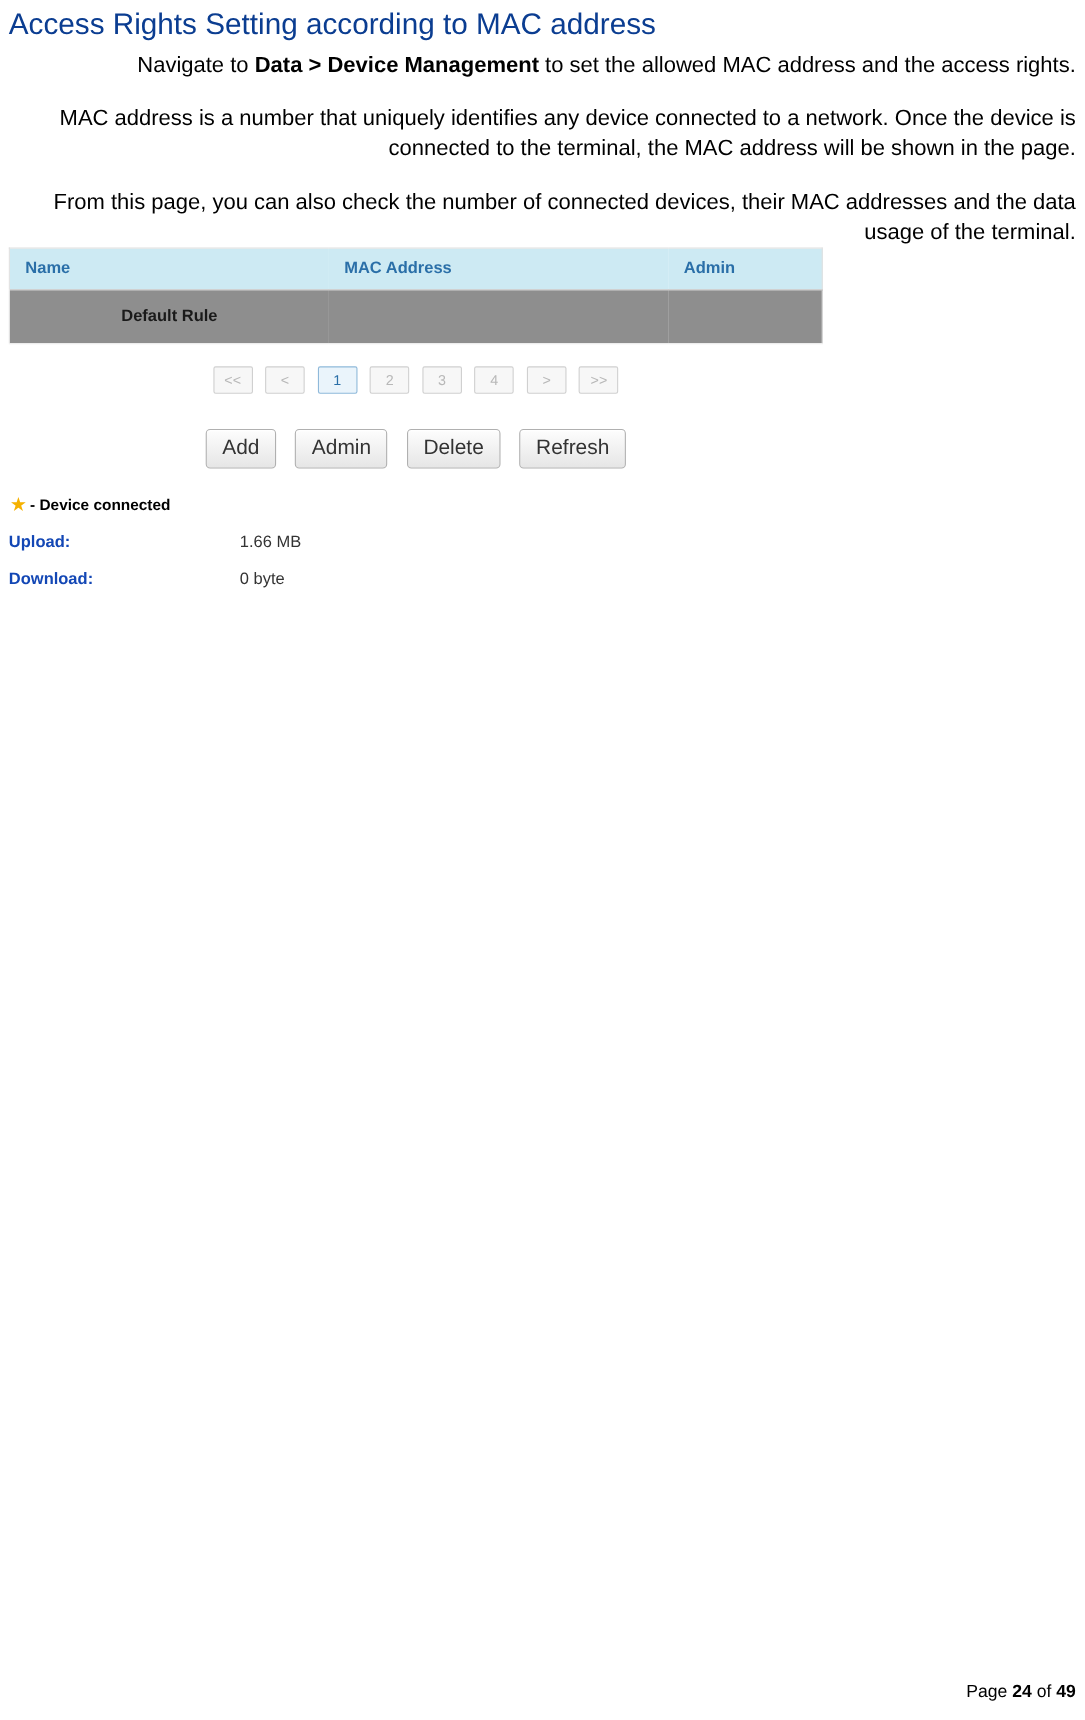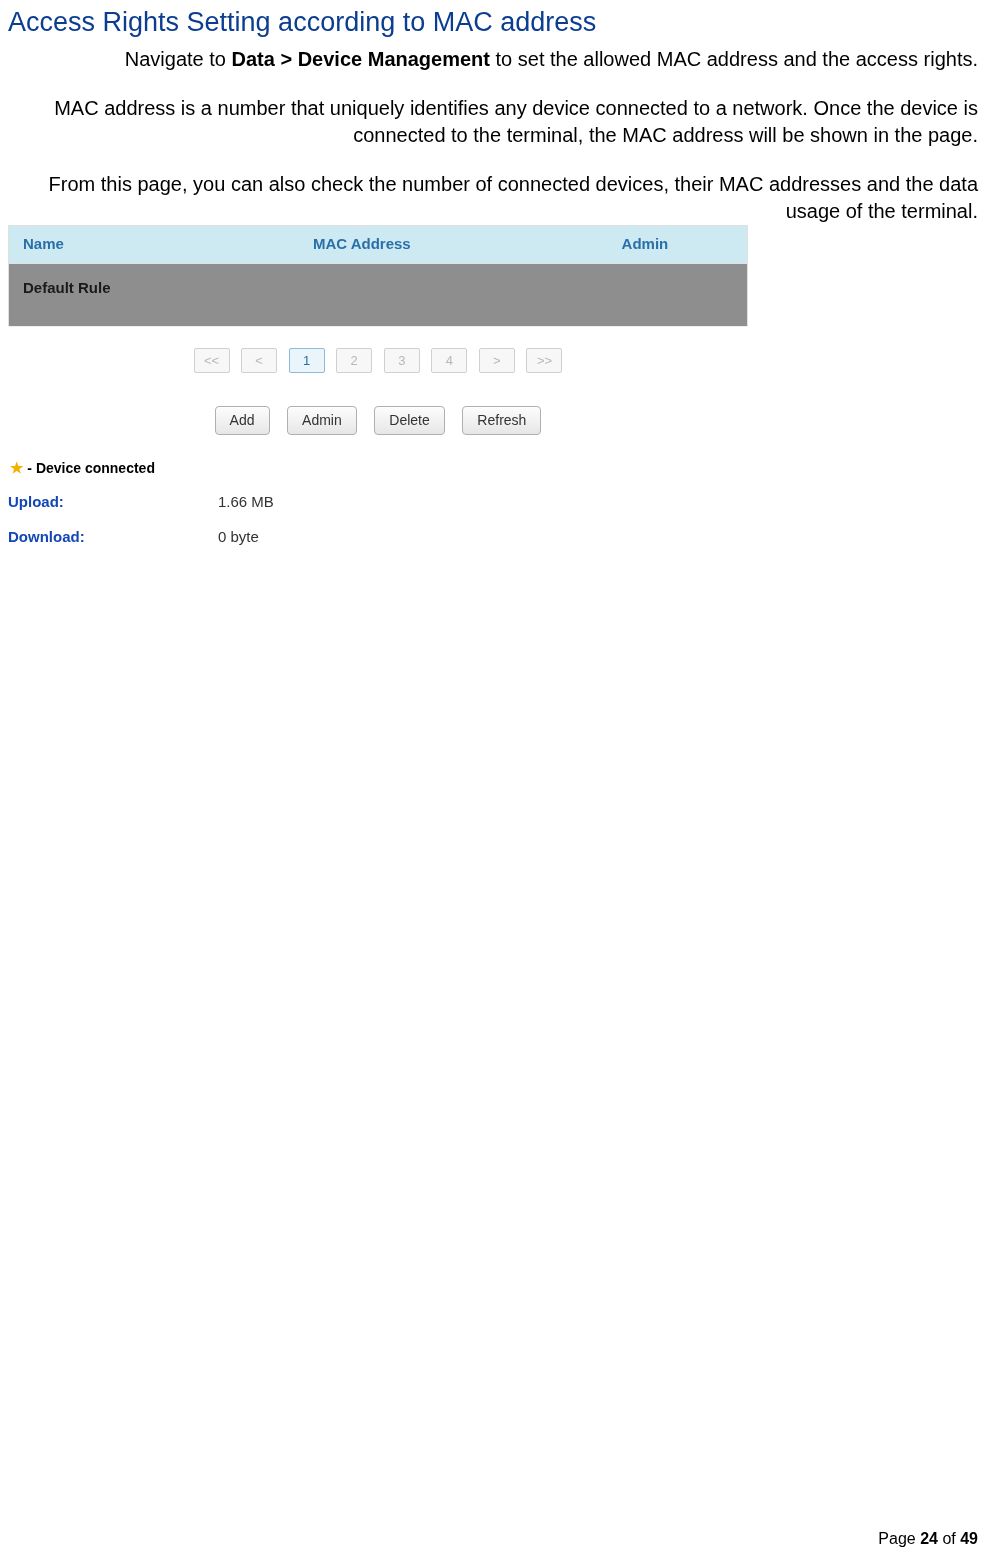--- a/index.html
+++ b/index.html
@@ -48,21 +48,22 @@
   }
   .mac-table td {
     padding: 10px 14px;
     border-bottom: 1px solid #eee;
   }
   .mac-table tr.default-rule td {
     background: #8e8e8e;
     color: #1a1a1a;
     font-weight: bold;
     padding-top: 14px;
-    padding-bottom: 28px;
+    padding-bottom: 14px;
+    text-align: center;
   }
   .col-name  { width: 290px; }
   .col-mac   { width: 310px; }
   .col-admin { width: 120px; }
 
   .star-icon {
     display: inline-block;
     color: #f5b100;
     font-size: 15px;
     line-height: 1;
@@ -100,21 +101,21 @@
     text-align: center;
     margin: 0 0 24px 0;
   }
   .action-row .act-btn {
     display: inline-block;
     padding: 4px 14px;
     margin: 0 6px;
     border: 1px solid #b0b0b0;
     background: linear-gradient(#fdfdfd, #e6e6e6);
     border-radius: 4px;
-    font-size: 14px;
+    font-size: 19px;
     color: #333;
     box-shadow: inset 0 1px 0 #fff;
   }
 
   
   .legend {
     font-size: 14px;
     font-weight: bold;
     margin: 0 0 10px 2px;
   }

